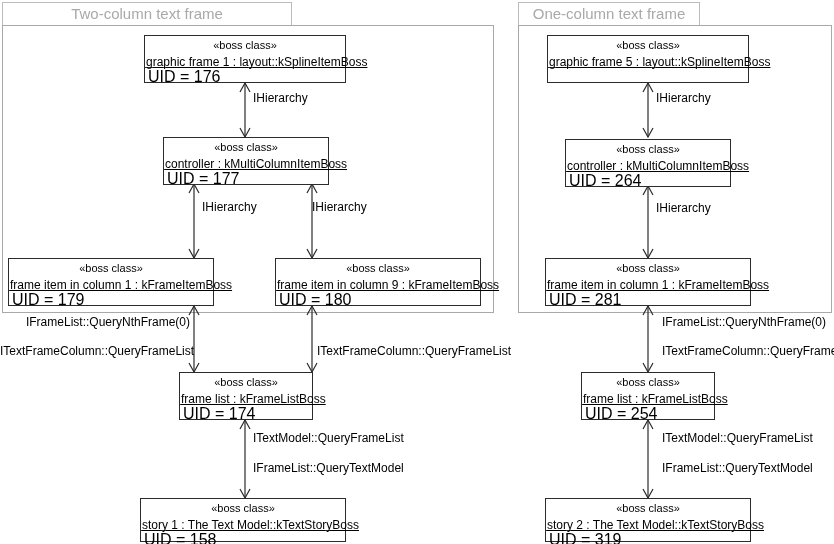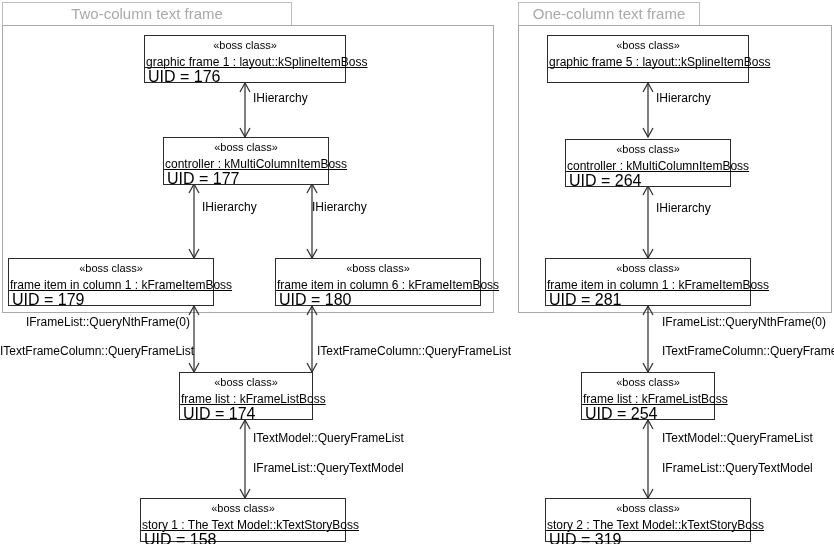--- a/index.html
+++ b/index.html
@@ -255,21 +255,21 @@
     <div class="uml-head" style="height:32px;">
       <div class="uml-stereotype">«boss class»</div>
       <div><span class="uml-name">frame item in column 1 : kFrameItemBoss</span></div>
     </div>
     <div class="uml-attr">UID = 179</div>
   </div>
 
   <div class="uml-box" style="left:275px; top:258px; width:206px; height:48px;">
     <div class="uml-head" style="height:32px;">
       <div class="uml-stereotype">«boss class»</div>
-      <div><span class="uml-name">frame item in column 6 : kFrameItemBoss</span></div>
+      <div><span class="uml-name">frame item in column 9 : kFrameItemBoss</span></div>
     </div>
     <div class="uml-attr">UID = 180</div>
   </div>
 
   <div class="uml-box" style="left:179px; top:372px; width:134px; height:48px;">
     <div class="uml-head" style="height:32px;">
       <div class="uml-stereotype">«boss class»</div>
       <div><span class="uml-name">frame list : kFrameListBoss</span></div>
     </div>
     <div class="uml-attr">UID = 174</div>

